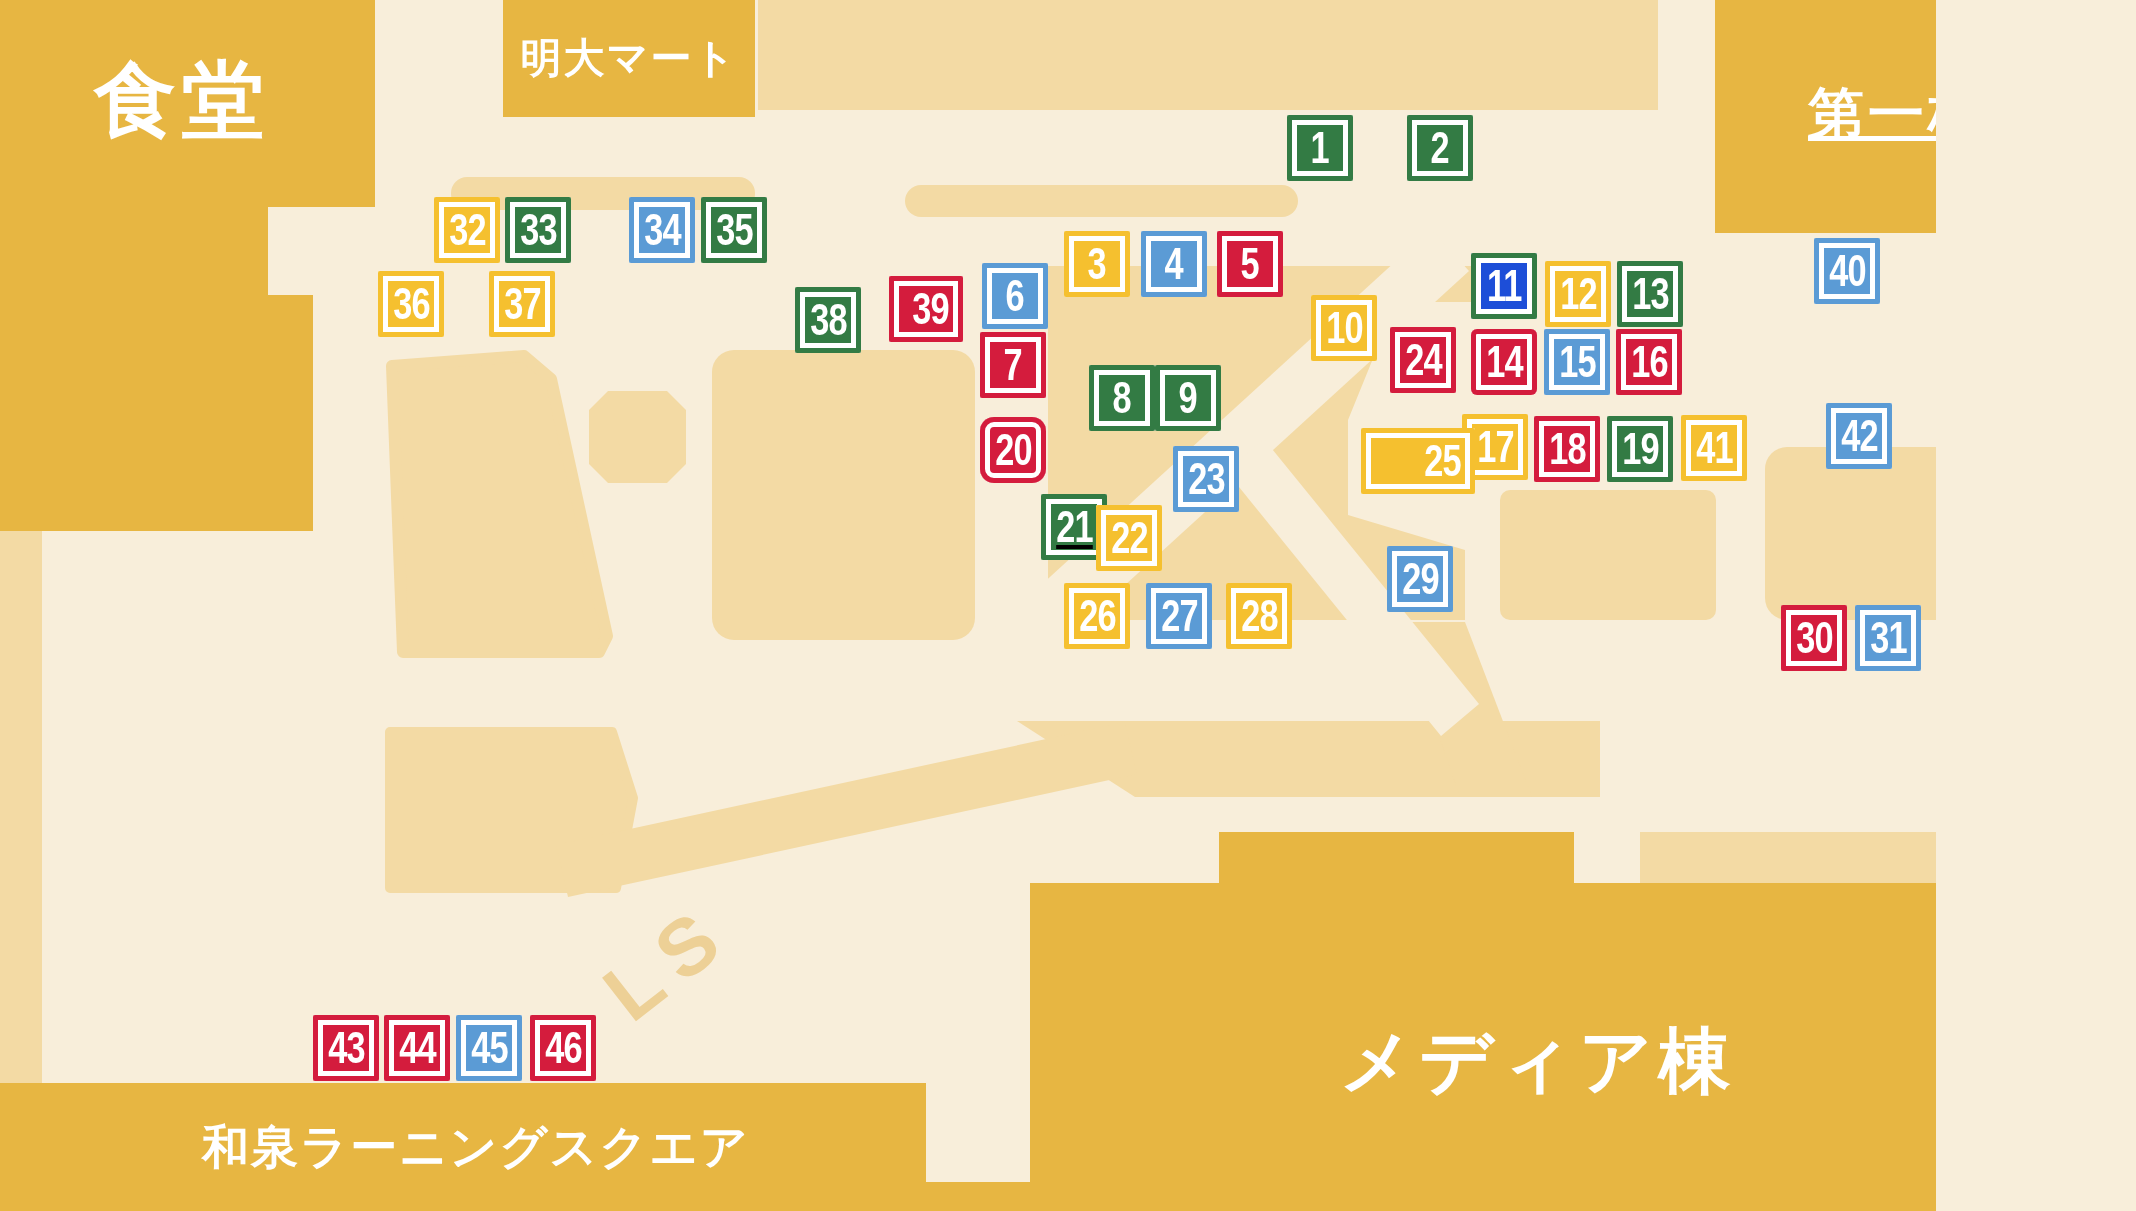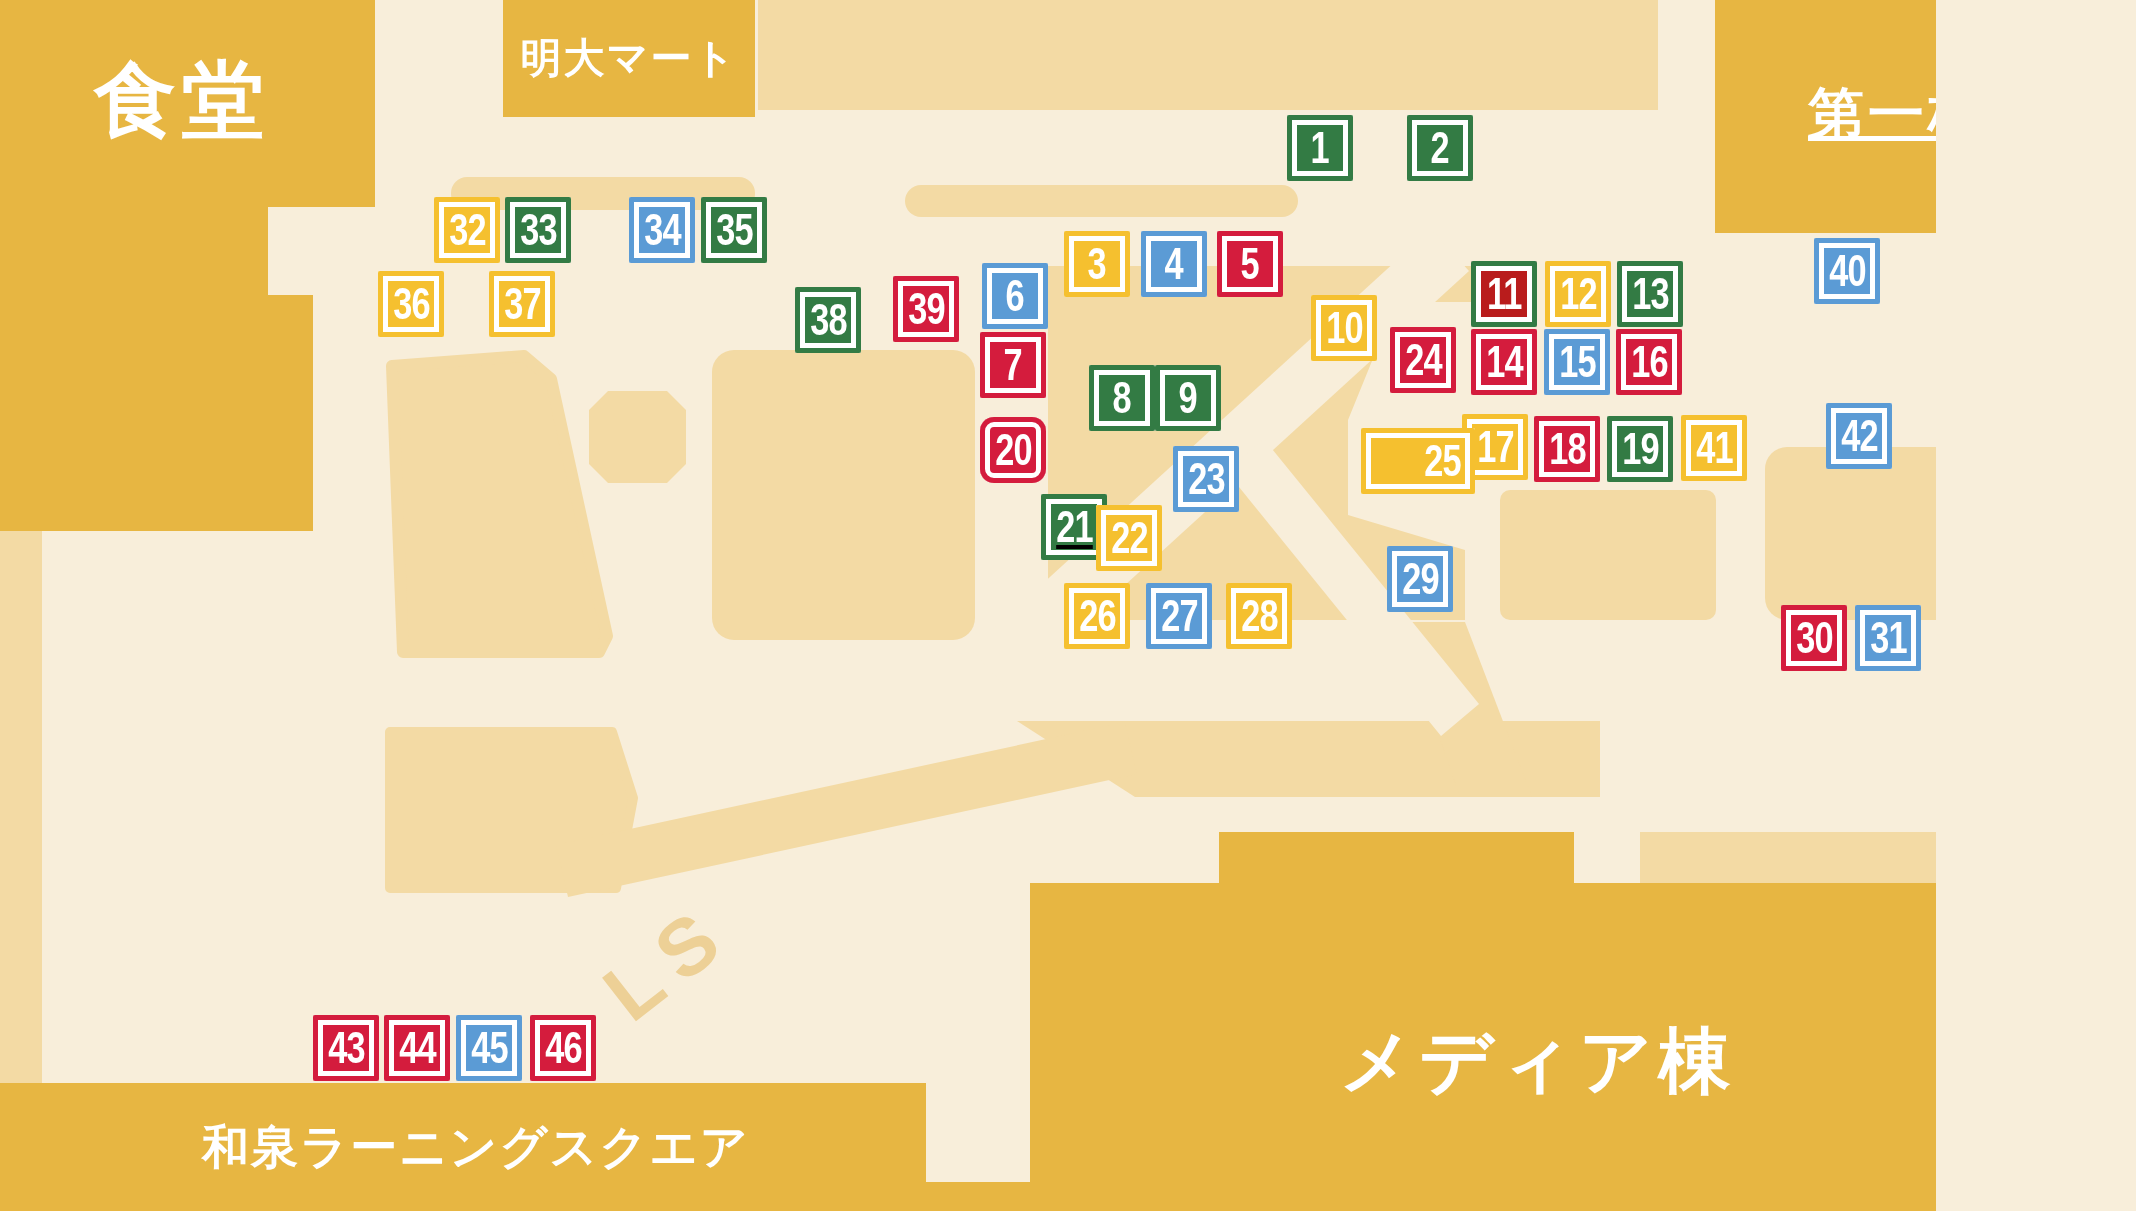--- a/index.html
+++ b/index.html
@@ -91,30 +91,30 @@
       </div>
       <div class="marker" style="left: 1122px; top: 398px; background: rgb(51, 123, 68); box-shadow: rgb(51, 123, 68) 0px 0px 0px 5px inset, rgb(255, 255, 255) 0px 0px 0px 10px inset;">
         <span class="num">8</span>
       </div>
       <div class="marker" style="left: 1188px; top: 398px; background: rgb(51, 123, 68); box-shadow: rgb(51, 123, 68) 0px 0px 0px 5px inset, rgb(255, 255, 255) 0px 0px 0px 10px inset;">
         <span class="num">9</span>
       </div>
       <div class="marker" style="left: 1305px; top: 328px; background: rgb(245, 192, 47); box-shadow: rgb(245, 192, 47) 0px 0px 0px 5px inset, rgb(255, 255, 255) 0px 0px 0px 10px inset; margin-left: 39px;">
         <span class="num">10</span>
       </div>
-      <div class="marker" style="left: 1504px; top: 294px; background: #b91c1c; box-shadow: rgb(51, 123, 68) 0px 0px 0px 5px inset, rgb(255, 255, 255) 0px 0px 0px 10px inset;">
+      <div class="marker" style="left: 1504px; top: 286px; background: #1d4ed8; box-shadow: rgb(51, 123, 68) 0px 0px 0px 5px inset, rgb(255, 255, 255) 0px 0px 0px 10px inset;">
         <span class="num">11</span>
       </div>
       <div class="marker" style="left: 1578px; top: 294px; background: rgb(245, 192, 47); box-shadow: rgb(245, 192, 47) 0px 0px 0px 5px inset, rgb(255, 255, 255) 0px 0px 0px 10px inset;">
         <span class="num">12</span>
       </div>
       <div class="marker" style="left: 1650px; top: 294px; background: rgb(51, 123, 68); box-shadow: rgb(51, 123, 68) 0px 0px 0px 5px inset, rgb(255, 255, 255) 0px 0px 0px 10px inset;">
         <span class="num">13</span>
       </div>
-      <div class="marker" style="left: 1504px; top: 362px; background: rgb(212, 28, 61); box-shadow: rgb(212, 28, 61) 0px 0px 0px 5px inset, rgb(255, 255, 255) 0px 0px 0px 10px inset;">
+      <div class="marker" style="left: 1504px; top: 362px; background: rgb(212, 28, 61); box-shadow: rgb(212, 28, 61) 0px 0px 0px 5px inset, rgb(255, 255, 255) 0px 0px 0px 10px inset; border-radius: 6px;">
         <span class="num">14</span>
       </div>
       <div class="marker" style="left: 1577px; top: 362px; background: rgb(91, 155, 213); box-shadow: rgb(91, 155, 213) 0px 0px 0px 5px inset, rgb(255, 255, 255) 0px 0px 0px 10px inset;">
         <span class="num">15</span>
       </div>
       <div class="marker" style="left: 1649px; top: 362px; background: rgb(212, 28, 61); box-shadow: rgb(212, 28, 61) 0px 0px 0px 5px inset, rgb(255, 255, 255) 0px 0px 0px 10px inset;">
         <span class="num">16</span>
       </div>
       <div class="marker" style="left: 1495px; top: 447px; background: rgb(245, 192, 47); box-shadow: rgb(245, 192, 47) 0px 0px 0px 5px inset, rgb(255, 255, 255) 0px 0px 0px 10px inset;">
         <span class="num">17</span>
@@ -175,21 +175,21 @@
       </div>
       <div class="marker" style="left: 411px; top: 304px; background: rgb(245, 192, 47); box-shadow: rgb(245, 192, 47) 0px 0px 0px 5px inset, rgb(255, 255, 255) 0px 0px 0px 10px inset;">
         <span class="num">36</span>
       </div>
       <div class="marker" style="left: 522px; top: 304px; background: rgb(245, 192, 47); box-shadow: rgb(245, 192, 47) 0px 0px 0px 5px inset, rgb(255, 255, 255) 0px 0px 0px 10px inset;">
         <span class="num">37</span>
       </div>
       <div class="marker" style="left: 828px; top: 320px; background: rgb(51, 123, 68); box-shadow: rgb(51, 123, 68) 0px 0px 0px 5px inset, rgb(255, 255, 255) 0px 0px 0px 10px inset;">
         <span class="num">38</span>
       </div>
-      <div class="marker" style="left: 926px; top: 309px; background: rgb(212, 28, 61); box-shadow: rgb(212, 28, 61) 0px 0px 0px 5px inset, rgb(255, 255, 255) 0px 0px 0px 10px inset;">
+      <div class="marker" style="left: 926px; top: 309px; background: rgb(212, 28, 61); box-shadow: rgb(212, 28, 61) 0px 0px 0px 5px inset, rgb(255, 255, 255) 0px 0px 0px 10px inset; padding-left: 8px;">
         <span class="num">39</span>
       </div>
       <div class="marker" style="left: 1847px; top: 271px; background: rgb(91, 155, 213); box-shadow: rgb(91, 155, 213) 0px 0px 0px 5px inset, rgb(255, 255, 255) 0px 0px 0px 10px inset;">
         <span class="num">40</span>
       </div>
       <div class="marker" style="left: 1714px; top: 448px; background: rgb(245, 192, 47); box-shadow: rgb(245, 192, 47) 0px 0px 0px 5px inset, rgb(255, 255, 255) 0px 0px 0px 10px inset;">
         <span class="num">41</span>
       </div>
       <div class="marker" style="left: 1859px; top: 436px; background: rgb(91, 155, 213); box-shadow: rgb(91, 155, 213) 0px 0px 0px 5px inset, rgb(255, 255, 255) 0px 0px 0px 10px inset;">
         <span class="num">42</span>

